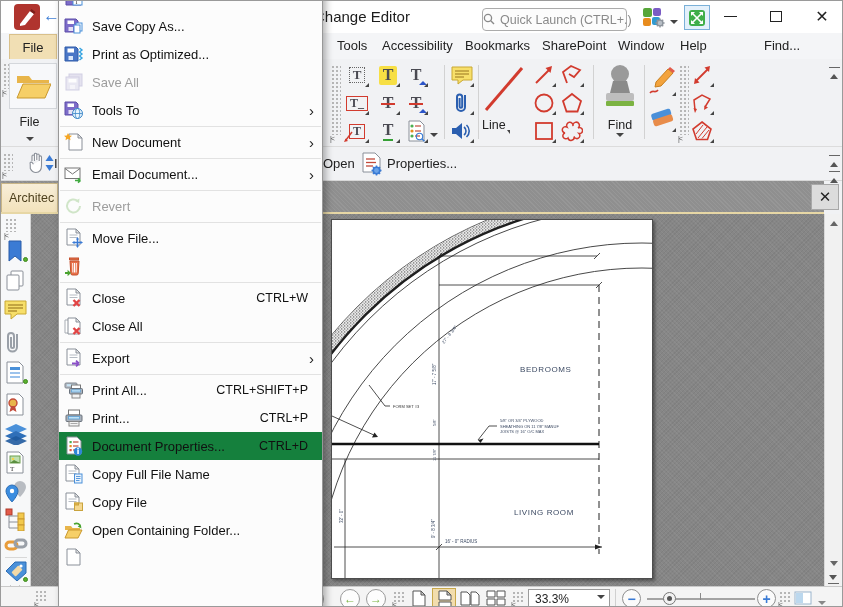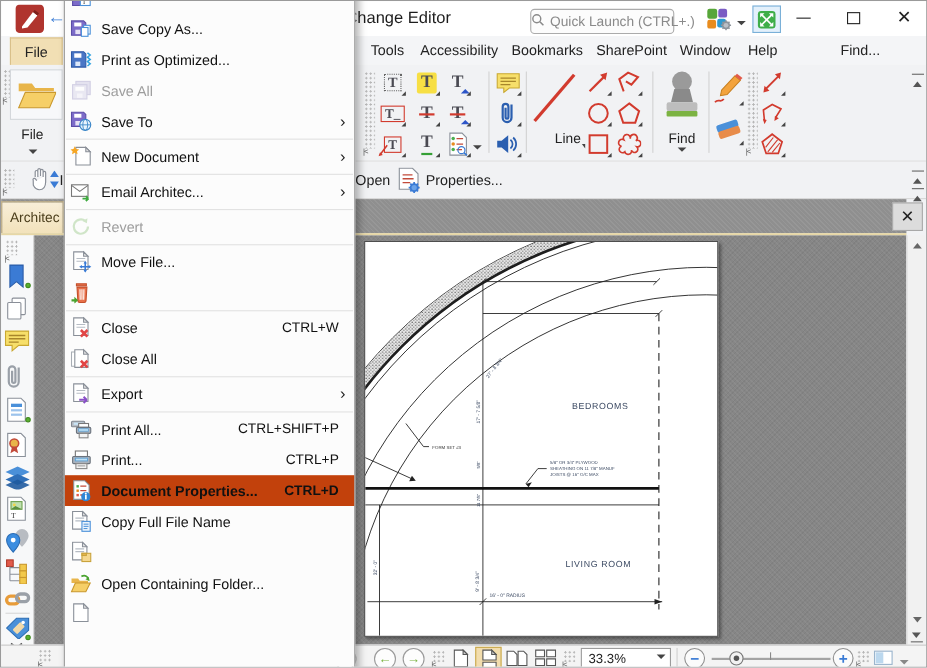--- a/index.html
+++ b/index.html
@@ -3,21 +3,21 @@
 <meta charset="utf-8">
 <style>
   * { margin:0; padding:0; box-sizing:border-box; }
   html,body { width:843px; height:607px; overflow:hidden; font-family:"Liberation Sans",sans-serif; background:#fff; }
   .app { position:relative; width:843px; height:607px; background:#f1f2f4; border:1px solid #9a9a9a; overflow:hidden; }
   .abs { position:absolute; }
 
   
   .titlebar { position:absolute; left:0; top:0; width:100%; height:32px; background:#fff; }
   .apptitle { position:absolute; left:268px; top:7px; font-size:15px; color:#1d1d1d; white-space:nowrap; }
-  .qlaunch { position:absolute; left:481px; top:7px; width:131px; height:23px; border:1px solid #ababab; border-radius:4px; background:#fcfcfc; display:flex; align-items:center; padding-left:0; gap:5px; }
+  .qlaunch { position:absolute; left:481px; top:7px; width:145px; height:23px; border:1px solid #ababab; border-radius:4px; background:#fcfcfc; display:flex; align-items:center; padding-left:0; gap:5px; }
   .qlaunch .ph { color:#8a8a8a; font-size:12.5px; white-space:nowrap; }
   .capbtn { position:absolute; top:0; width:40px; height:31px; display:flex; align-items:center; justify-content:center; }
   .minglyph { width:13px; height:0; border-top:1.4px solid #222; }
   .maxglyph { width:12px; height:11px; border:1.3px solid #222; }
   .closeglyph { font-size:16px; color:#222; line-height:1; }
 
   
   .menubar { position:absolute; left:0; top:32px; width:100%; height:26px; background:#f4f5f7; }
   .mb-item { position:absolute; top:5px; font-size:13px; color:#222; }
   .filetab { position:absolute; left:8px; top:33px; width:48px; height:26px; background:#f1dfb4; border:1px solid #d9c08a; border-bottom:none; display:flex; align-items:center; justify-content:center; font-size:13px; color:#222; }
@@ -71,21 +71,21 @@
   .laybtn { position:absolute; top:1px; width:24px; height:21px; display:flex; align-items:center; justify-content:center; }
   .laybtn.active { background:#f2ddad; border:1px solid #c8a84b; }
   .zoombox { position:absolute; left:527px; top:2px; width:82px; height:19px; border:1px solid #9b9b9b; background:#fff; font-size:12px; color:#222; display:flex; align-items:center; }
   .zoombox .val { flex:1; padding-left:6px; }
   .zoombox .dd { width:16px; display:flex; justify-content:center; }
   .zcirc { position:absolute; top:2px; width:19px; height:19px; border:1px solid #8f8f8f; border-radius:50%; background:#fbfbfb; display:flex; align-items:center; justify-content:center; color:#3a7bd5; font-size:14px; font-weight:bold; line-height:0; }
 
   
   .filemenu { position:absolute; left:57px; top:-20px; width:265px; height:680px; background:#fcfcfc; border:1px solid #989898; box-shadow:3px 4px 7px rgba(0,0,0,.3); z-index:60; padding-top:2px; }
   .mi { position:relative; height:28px; display:flex; align-items:center; padding:0 8px 0 5px; }
-  .mi.hi { background:#c2410c;font-weight:bold; }
+  .mi.hi { background:#15803d; }
   .mic { width:20px; height:20px; flex:0 0 20px; display:flex; align-items:center; justify-content:center; }
   .mil { margin-left:8px; font-size:13px; color:#111; flex:1; white-space:nowrap; }
   .mis { font-size:12.5px; color:#111; margin-right:6px; }
   .mia { font-size:15px; color:#222; width:10px; text-align:right; line-height:1; }
   .mi.dis .mil { color:#9d9d9d; }
   .mi.dis .mic { opacity:.5; }
   .msep { height:1px; background:#e2e2e2; margin:1.5px 1px; }
 </style>
 </head>
 <body>
@@ -269,21 +269,21 @@
           <path d="M1 7h4l6-5v16l-6-5H1z" fill="#2b5fb0"></path>
           <path d="M13 6a5 5 0 0 1 0 8 M15.5 4a8 8 0 0 1 0 12" fill="none" stroke="#2b5fb0" stroke-width="1.6"></path>
         </svg>
     </div>
     <div class="vsep" style="left:477px;top:6px;height:74px"></div>
 
     <div class="abs" style="left:481px;top:3px;width:46px;height:80px">
       <svg width="44" height="52" viewBox="0 0 44 52">
           <line x1="4" y1="48" x2="40" y2="6" stroke="#d23b2e" stroke-width="3"></line>
         </svg>
-      <div style="text-align:right;font-size:12.5px;color:#222;position:relative"><span>Line</span><span style="position:absolute;margin-left:1px;bottom:-2px;border-left:3px solid transparent;border-top:4px solid #444"></span></div>
+      <div style="text-align:left;font-size:12.5px;color:#222;position:relative"><span>Line</span><span style="position:absolute;margin-left:1px;bottom:-2px;border-left:3px solid transparent;border-top:4px solid #444"></span></div>
     </div>
 
     <div class="tbtn corner" style="left:530px;top:3px">
       <svg width="22" height="22" viewBox="0 0 22 22">
           <line x1="3" y1="19" x2="17" y2="5" stroke="#d23b2e" stroke-width="2"></line>
           <path d="M19 2l-1.5 7-5-5z" fill="#d23b2e"></path>
         </svg>
     </div>
     <div class="tbtn corner" style="left:558px;top:3px">
       <svg width="22" height="22" viewBox="0 0 22 22">
@@ -710,21 +710,21 @@
       <span class="mic">
         <svg width="20" height="20" viewBox="0 0 20 20">
             <path d="M1 2h11l2 2v11H1z" fill="#7d6cc9" stroke="#5c4da8"></path>
             <rect x="3.5" y="3.5" width="6.5" height="3.5" fill="#fff"></rect>
             <rect x="4.5" y="10" width="4.5" height="4" fill="#e6e2f5"></rect>
             <circle cx="13.5" cy="13.5" r="5" fill="#e8f4fd" stroke="#3a86c8"></circle>
             <ellipse cx="13.5" cy="13.5" rx="2.2" ry="5" fill="none" stroke="#3a86c8" stroke-width="0.8"></ellipse>
             <line x1="8.5" y1="13.5" x2="18.5" y2="13.5" stroke="#3a86c8" stroke-width="0.8"></line>
           </svg>
       </span>
-      <span class="mil">Save To</span>
+      <span class="mil">Tools To</span>
       <span class="mia">›</span>
     </div>
 
     <div class="msep"></div>
 
     <div class="mi">
       <span class="mic">
         <svg width="20" height="20" viewBox="0 0 20 20">
             <path d="M5 2h9l4 4v12H5z" fill="#fff" stroke="#8a8f98"></path>
             <path d="M14 2l4 4h-4z" fill="#e4e4e4" stroke="#8a8f98"></path>
@@ -738,21 +738,21 @@
     <div class="msep"></div>
 
     <div class="mi">
       <span class="mic">
         <svg width="20" height="20" viewBox="0 0 20 20">
             <rect x="1" y="4" width="15" height="10.5" fill="#fff" stroke="#777"></rect>
             <path d="M1 4.5l7.5 5.5L16 4.5" fill="none" stroke="#777"></path>
             <path d="M11 16.5h5.5 m0 0 l-2.5-2.2 m2.5 2.2 l-2.5 2.2" stroke="#3faa3f" stroke-width="1.6" fill="none"></path>
           </svg>
       </span>
-      <span class="mil">Email Architec...</span>
+      <span class="mil">Email Document...</span>
       <span class="mia">›</span>
     </div>
 
     <div class="msep"></div>
 
     <div class="mi dis">
       <span class="mic">
         <svg width="20" height="20" viewBox="0 0 20 20">
             <path d="M16 10a6.5 6.5 0 1 1-2.3-5" fill="none" stroke="#a5cf96" stroke-width="2"></path>
             <path d="M15.5 2.5l-.5 4.5-4-2z" fill="#a5cf96"></path>
@@ -928,20 +928,21 @@
             <path d="M2 1h9l4 4v12H2z" fill="#fff" stroke="#8a9099"></path>
             <path d="M11 1l4 4h-4z" fill="#e4e4e4" stroke="#8a9099"></path>
             <g stroke="#b6bcc4">
               <line x1="4.5" y1="7" x2="12.5" y2="7"></line>
               <line x1="4.5" y1="9.5" x2="12.5" y2="9.5"></line>
             </g>
             <rect x="10.5" y="11" width="8" height="7.5" fill="#f5d78e" stroke="#c9a33c"></rect>
             <rect x="10.5" y="11" width="4" height="2" fill="#e8b54a" stroke="#c9a33c"></rect>
           </svg>
       </span>
+      <span class="mil">Copy File</span>
     </div>
 
     <div class="mi">
       <span class="mic">
         <svg width="20" height="20" viewBox="0 0 20 20">
             <path d="M1 6h6l1.5 2H16v2H1z" fill="#e8b54a"></path>
             <path d="M1 18h13l4-8H4.5z" fill="#f6cf67" stroke="#c9982e"></path>
             <path d="M10 4c3.5-1.5 6 0 6.5 3" fill="none" stroke="#4aa32f" stroke-width="1.6"></path>
             <path d="M17.5 8.5l-1-4-2.8 2z" fill="#4aa32f"></path>
           </svg>

